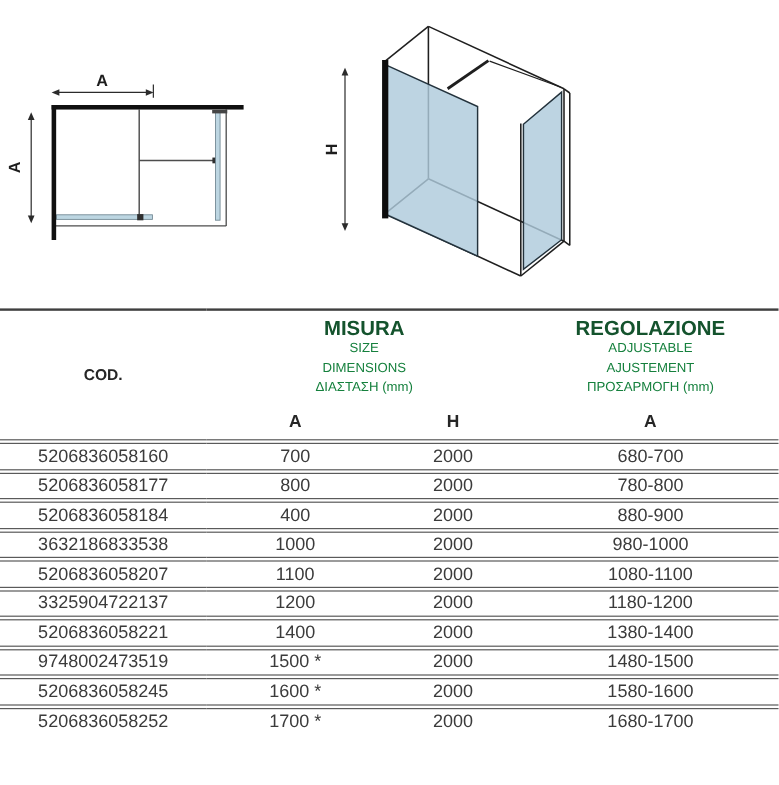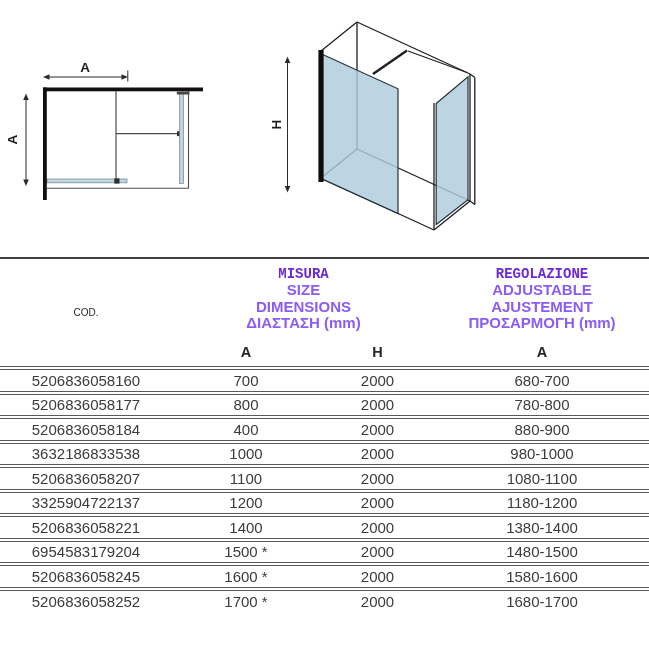--- a/index.html
+++ b/index.html
@@ -11,24 +11,24 @@
 
   table.spec { border-collapse:collapse; table-layout:fixed; width:649px;
     position:absolute; top:257px; left:0; border-top:2px solid #3f3f3f; }
   table.spec td { text-align:center; vertical-align:middle; padding:0; }
 
   tr.h1 { height:80px; }
   tr.h2 { height:30px; }
   tr.drow { height:24.5px; }
   tr.drow td { border-top:4px double #5a5a5a; font-size:15px; color:#3b3b3b; }
 
-  td.cod-h { font-weight:normal; font-size:10px; color:#262626; }
+  td.cod-h { font-weight:bold; font-size:13px; color:#262626; }
   .hblock { line-height:16.5px; }
-  .hblock .main { font-weight:bold; font-size:14px; color:#6d28d9;font-family:Liberation Mono, monospace; }
-  .hblock .sub  { font-weight:bold; font-size:15px; color:#8b5cf6; }
+  .hblock .main { font-weight:bold; font-size:17px; color:#14532d; }
+  .hblock .sub  { font-weight:normal; font-size:11px; color:#15803d; }
   td.size-h { padding-left:8px; }
   td.adj-h, td.adj-c, td.sub-adj { padding-left:45px; }
   td.sub-ahd { font-weight:bold; font-size:14.5px; color:#262626; }
 
   svg text.dim { font-family:"Liberation Sans","DejaVu Sans",sans-serif;
     font-weight:bold; font-size:13.5px; fill:#1d1d1d; }
 </style>
 </head>
 <body>
 
@@ -173,21 +173,21 @@
         <td>2000</td>
         <td class="adj-c">1180-1200</td>
       </tr>
       <tr class="drow">
         <td>5206836058221</td>
         <td>1400</td>
         <td>2000</td>
         <td class="adj-c">1380-1400</td>
       </tr>
       <tr class="drow">
-        <td>6954583179204</td>
+        <td>9748002473519</td>
         <td>1500 *</td>
         <td>2000</td>
         <td class="adj-c">1480-1500</td>
       </tr>
       <tr class="drow">
         <td>5206836058245</td>
         <td>1600 *</td>
         <td>2000</td>
         <td class="adj-c">1580-1600</td>
       </tr>

